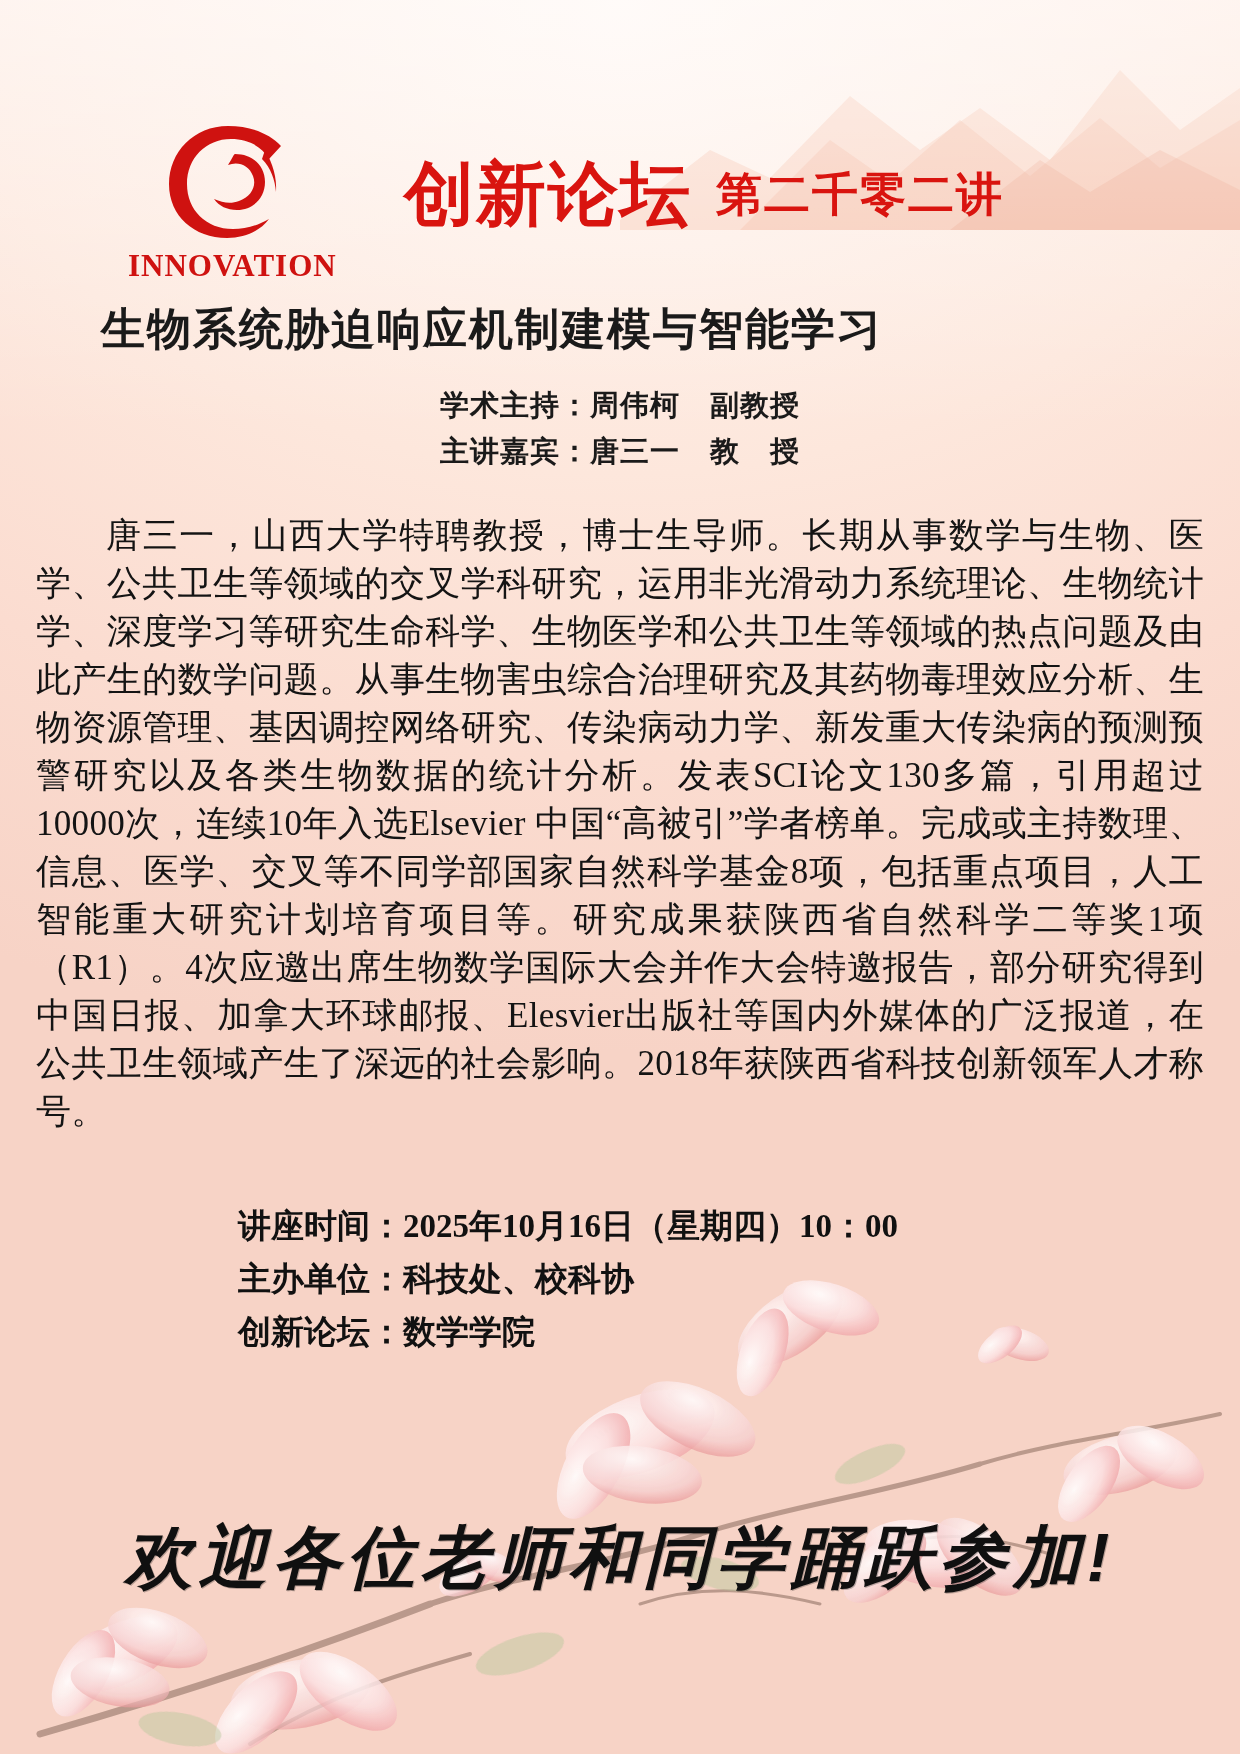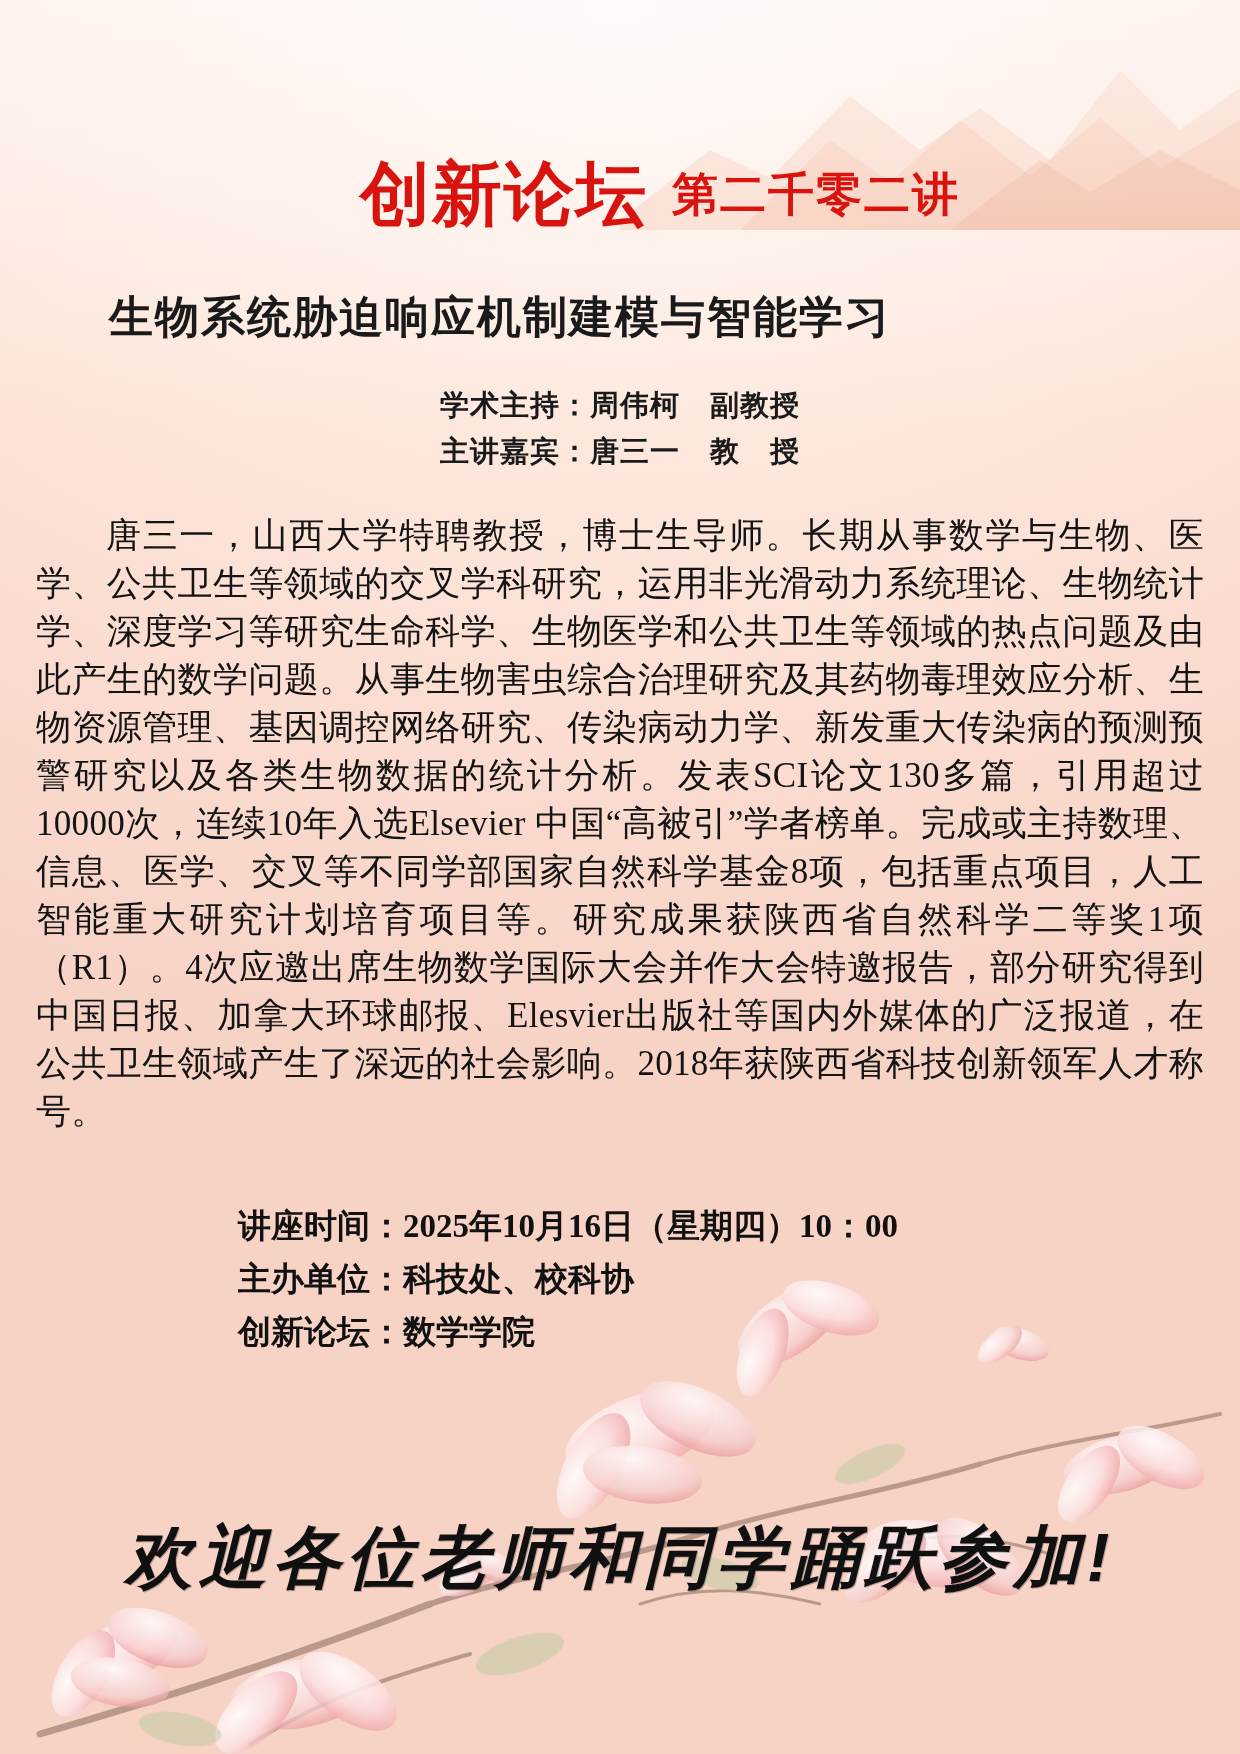--- a/index.html
+++ b/index.html
@@ -78,42 +78,42 @@
     left: 360px; top: 38px;
     color: #d9140f;
     white-space: nowrap;
   }
   .forum-main {
     font-family: "Liberation Sans", sans-serif;
     font-weight: bold;
     font-size: 70px;
     letter-spacing: 2px;
     vertical-align: middle;
+    margin-left: 44px;
   }
   .forum-sub {
     font-family: "Liberation Sans", sans-serif;
     font-weight: bold;
     font-size: 46px;
     letter-spacing: 2px;
     margin-left: 24px;
     vertical-align: middle;
   }
 
   
   .lecture-title {
     position: absolute;
-    left: 0; top: 288px;
+    left: 0; top: 300px;
     width: 984px;
     text-align: center;
     font-family: "Liberation Sans", sans-serif;
     font-weight: bold;
     font-size: 44px;
     letter-spacing: 2px;
     color: #1a1a1a;
-    padding-left: 8px;
   }
   .credits {
     position: absolute;
     left: 0; top: 382px;
     width: 1240px;
     text-align: center;
   }
   .credit-line {
     font-family: "Liberation Sans", sans-serif;
     font-weight: bold;
@@ -178,20 +178,34 @@
     <svg width="620" height="230" viewBox="0 0 620 230">
       <path d="M0,220 L90,150 L150,178 L230,96 L300,150 L360,108 L430,160 L500,70 L560,130 L620,88 L620,230 L0,230 Z" fill="#f6c4ae" opacity="0.55"></path>
       <path d="M120,230 L210,140 L270,182 L340,120 L410,176 L480,118 L540,168 L620,120 L620,230 Z" fill="#f0a98c" opacity="0.35"></path>
       <path d="M330,230 L420,160 L470,192 L540,150 L620,190 L620,230 Z" fill="#e89274" opacity="0.30"></path>
     </svg>
   </div>
   <div class="top-wash"></div>
 
   <div class="header">
 
+    <div class="logo">
+      <div class="logo-mark">
+        <svg width="134" height="124" viewBox="0 0 134 124">
+          <path d="M67,6 C33,6 8,32 8,64 C8,96 33,118 66,118 C84,118 99,111 108,99
+                   C96,106 84,109 72,109 C45,109 26,90 26,64 C26,38 45,19 70,19
+                   C88,19 101,27 108,39 L120,26 C108,13 89,6 67,6 Z" fill="#cf1210"></path>
+          <path d="M74,34 C92,34 104,46 104,62 C104,78 92,90 76,90 C66,90 58,86 53,79
+                   C62,83 70,84 78,81 C90,77 96,66 92,56 C88,45 77,41 67,45
+                   C72,37 73,34 74,34 Z" fill="#cf1210"></path>
+          <path d="M104,30 C112,44 116,58 115,72 C114,60 110,48 101,39 Z" fill="#cf1210"></path>
+        </svg>
+      </div>
+      <div class="logo-text">INNOVATION</div>
+    </div>
 
     <div class="forum-title">
       <span class="forum-main">创新论坛</span><span class="forum-sub">第二千零二讲</span>
     </div>
   </div>
 
   <div class="lecture-title">生物系统胁迫响应机制建模与智能学习</div>
 
   <div class="credits">
     <div class="credit-line">学术主持：周伟柯　副教授</div>

